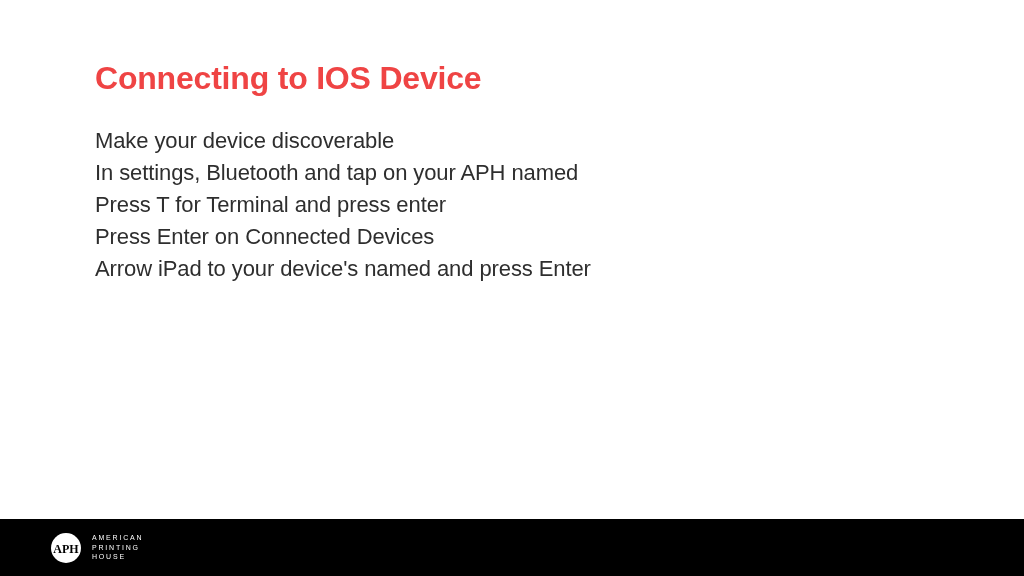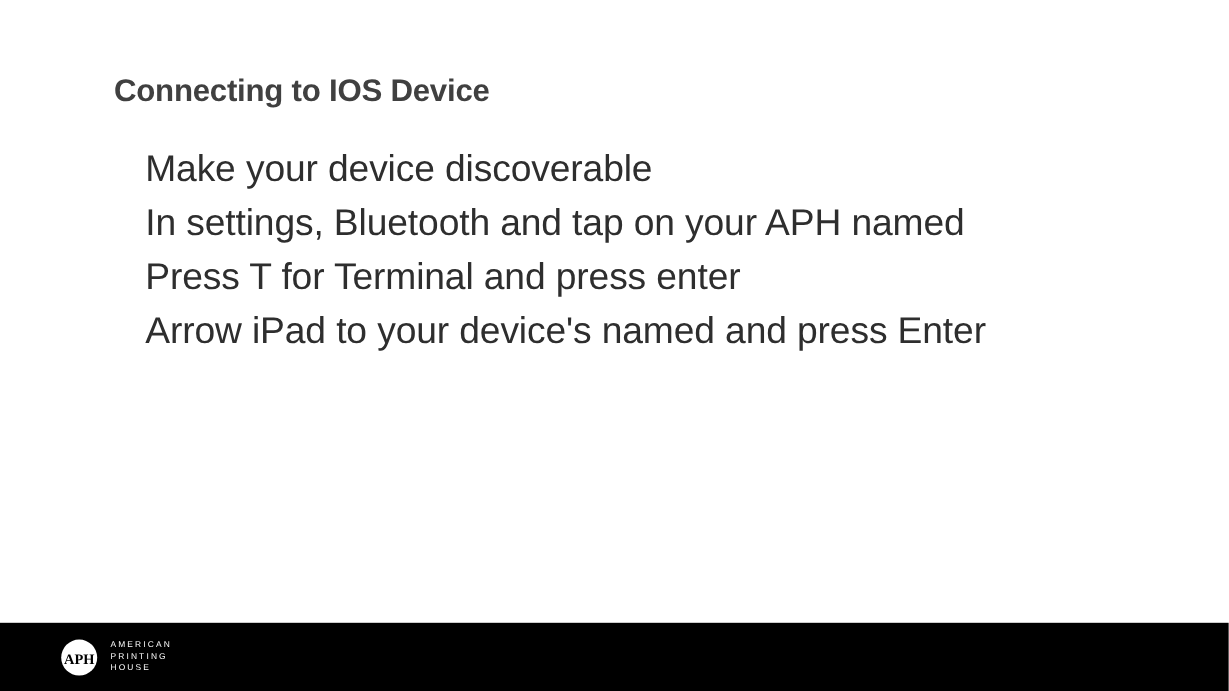--- a/index.html
+++ b/index.html
@@ -12,37 +12,36 @@
       height: 576px;
       font-family: "Helvetica Neue", Helvetica, Arial, sans-serif;
       background: #ffffff;
       position: relative;
       overflow: hidden;
     }
     .content {
       padding: 60px 95px 0 95px;
     }
     .title {
-      font-size: 26px;
+      font-size: 32px;
       font-weight: 700;
-      color: #404040;
+      color: #ef4444;
       margin-bottom: 28px;
       letter-spacing: -0.2px;
     }
     .steps {
       display: flex;
       flex-direction: column;
     }
     .step {
-      font-size: 31px;
+      font-size: 22px;
       font-weight: 400;
       color: #2e2e2e;
       line-height: 1.45;
       letter-spacing: -0.1px;
-      margin-left: 26px;
     }
     .footer {
       position: absolute;
       bottom: 0;
       left: 0;
       width: 100%;
       height: 57px;
       background: #000000;
       display: flex;
       align-items: center;
@@ -73,20 +72,21 @@
   </style>
 </head>
 <body>
 
 <div class="content">
   <h1 class="title">Connecting to IOS Device</h1>
   <div class="steps">
     <div class="step">Make your device discoverable</div>
     <div class="step">In settings, Bluetooth and tap on your APH named</div>
     <div class="step">Press T for Terminal and press enter</div>
+    <div class="step">Press Enter on Connected Devices</div>
     <div class="step">Arrow iPad to your device's named and press Enter</div>
   </div>
 </div>
 
 <div class="footer">
   <div class="logo-wrap">
     <div class="logo-mark">
       <svg width="32" height="32" viewBox="0 0 32 32">
         <circle cx="16" cy="16" r="15" fill="#ffffff"></circle>
         <text x="16" y="21" font-family="Georgia, serif" font-size="12" font-weight="bold" fill="#000000" text-anchor="middle">APH</text>

